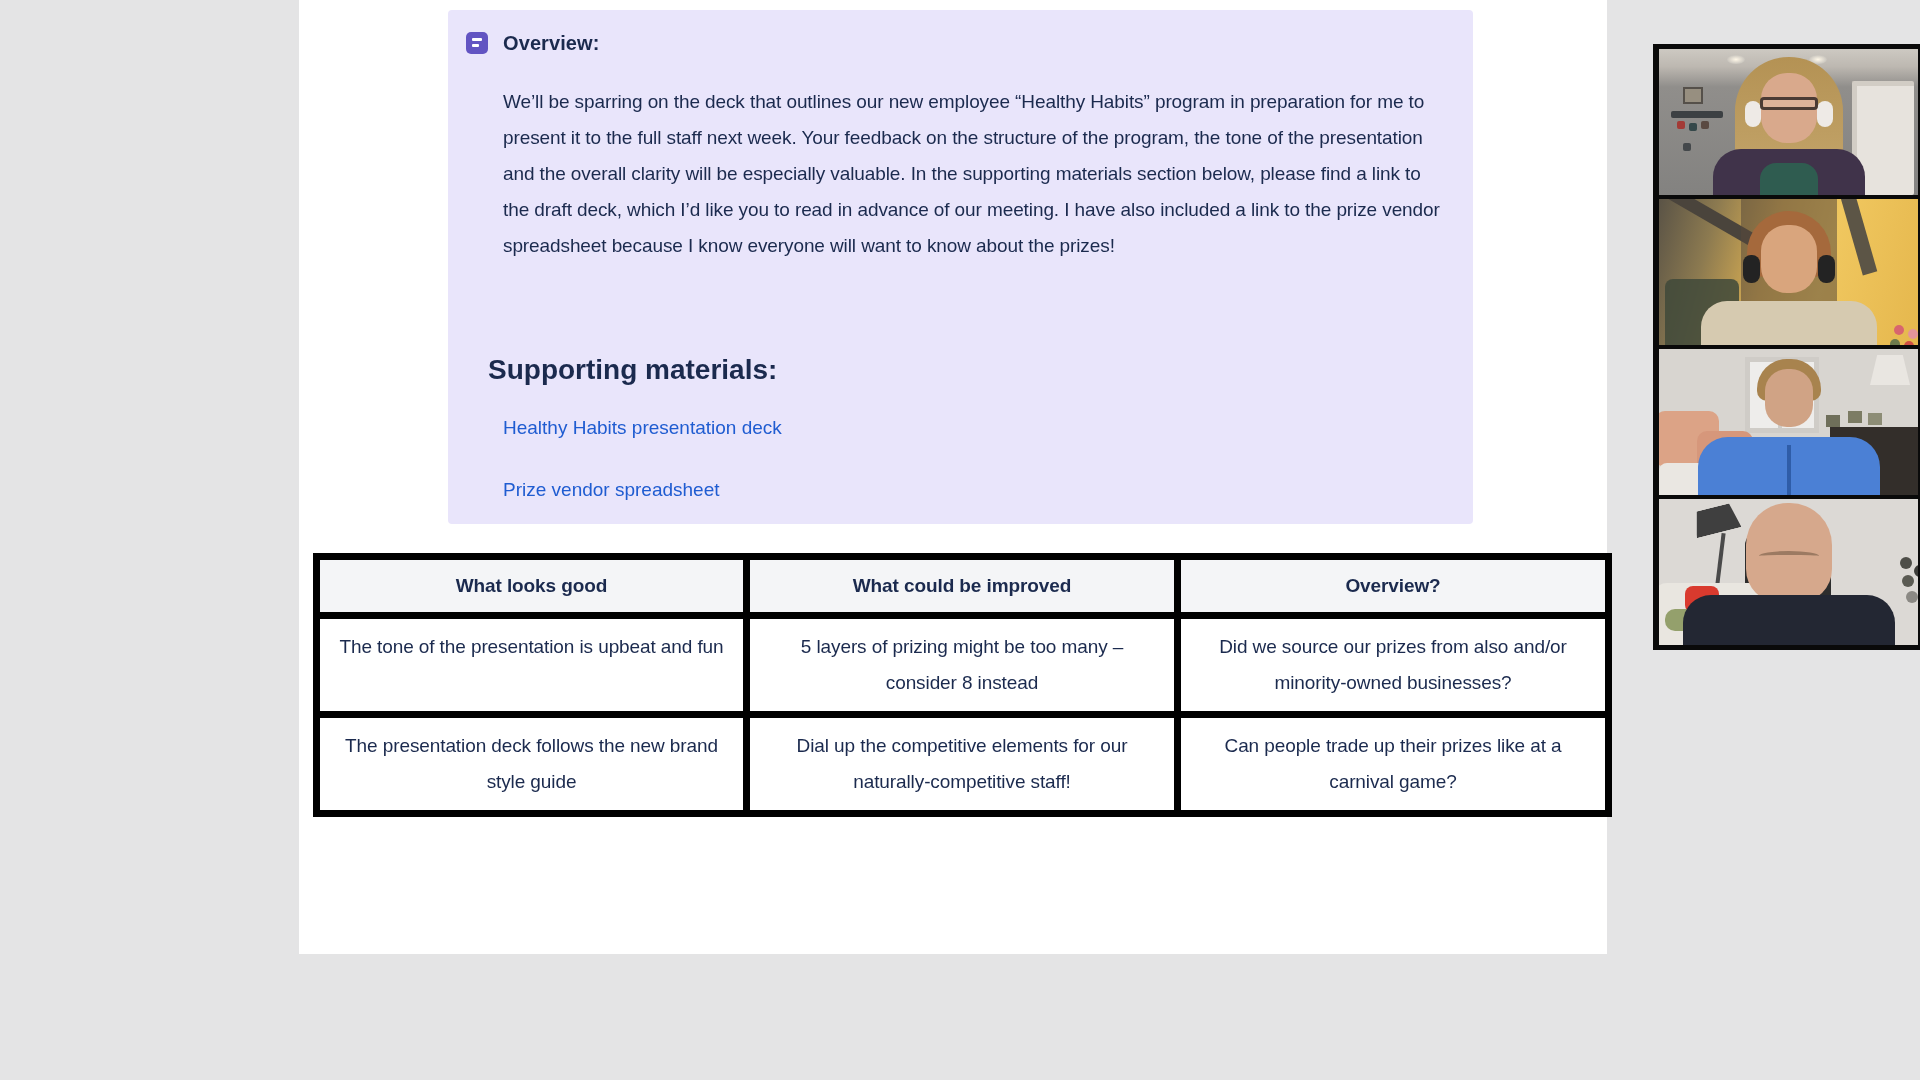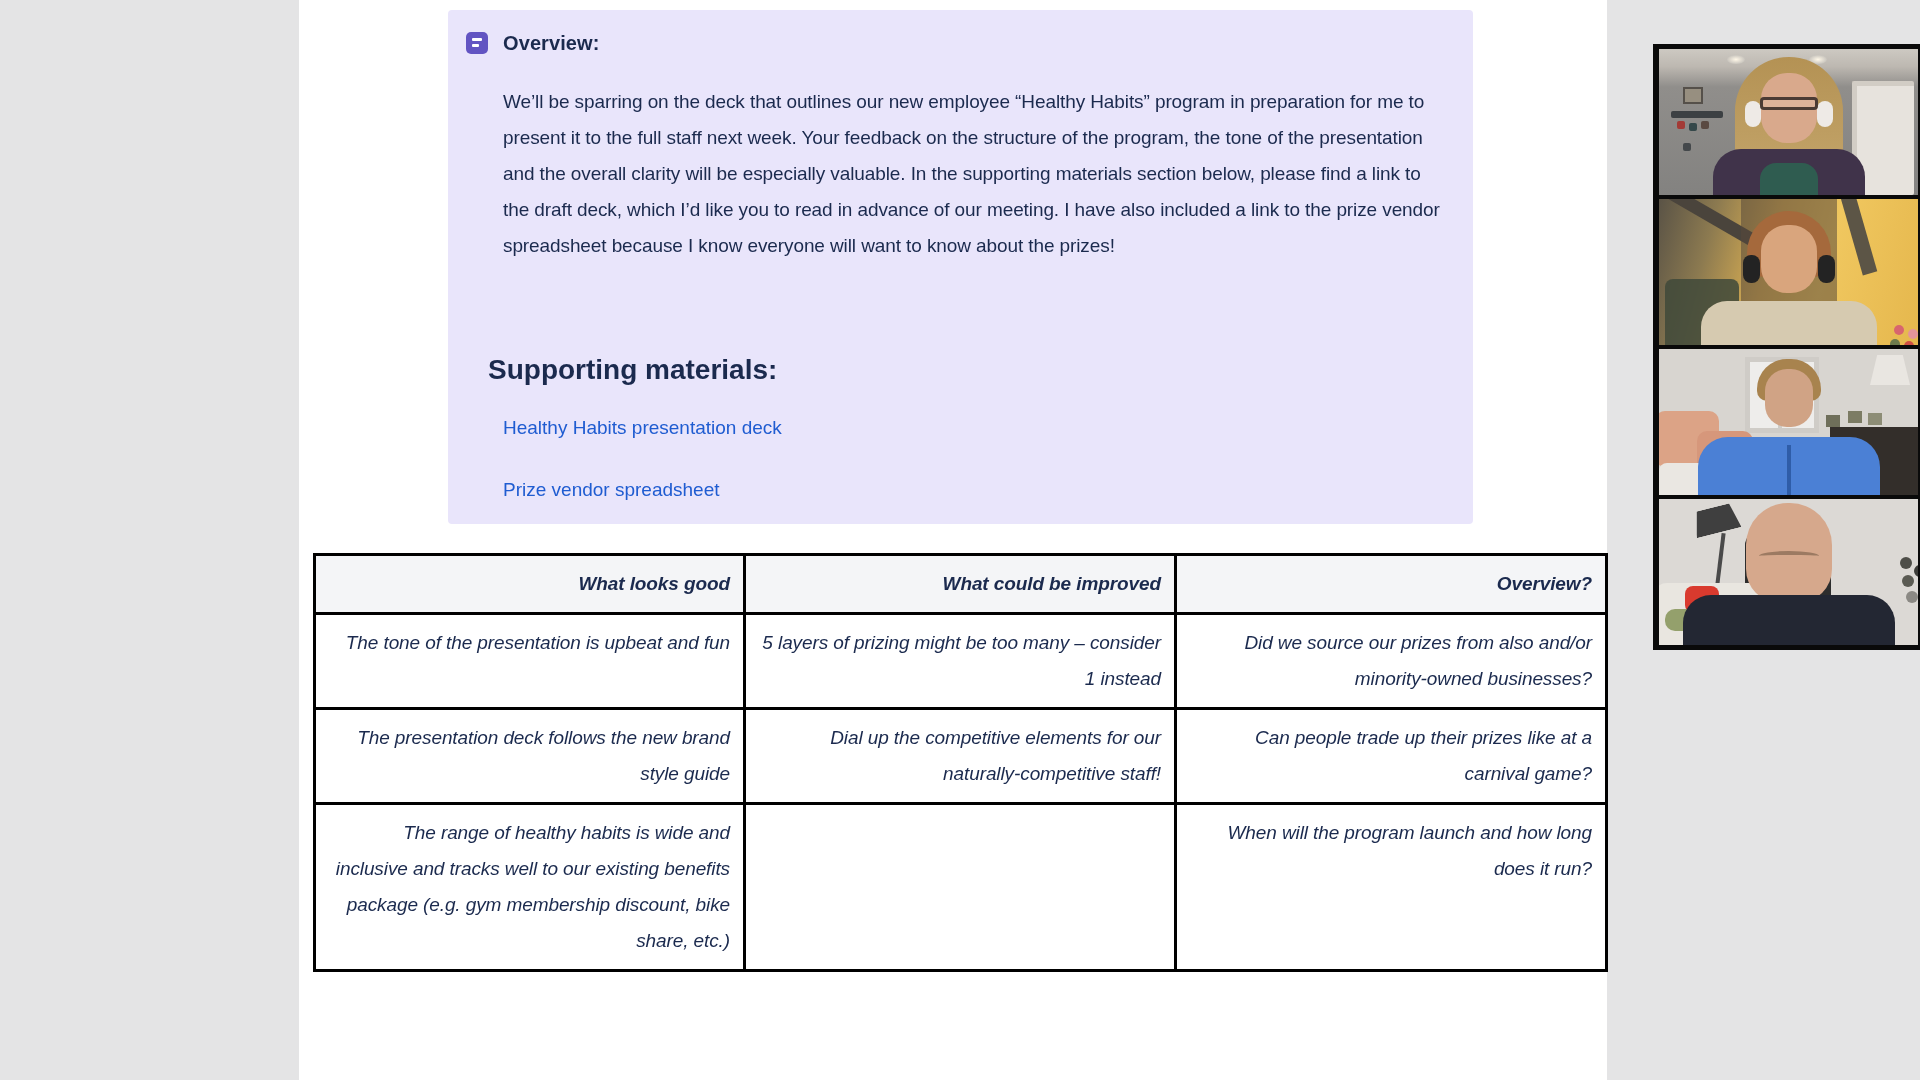--- a/index.html
+++ b/index.html
@@ -7,21 +7,21 @@
   body {
     background:#e4e4e5;
     font-family:"Liberation Sans", sans-serif;
     color:#1b2a4e;
     position:relative;
     overflow:hidden;
   }
 
   
   .document {
-    position:absolute; left:299px; top:0; width:1308px; height:1080px;
+    position:absolute; left:299px; top:0; width:1308px; height:954px;
     background:#ffffff;
   }
 
   
   .panel {
     position:absolute; left:149px; top:10px; width:1025px; height:514px;
     background:#e9e5fb; border-radius:4px;
   }
   .panel-icon {
     position:absolute; left:18px; top:22px; width:22px; height:22px;
@@ -53,27 +53,26 @@
   }
   .panel-link.l1 { top:407px;text-align:center; }
   .panel-link.l2 { top:469px; }
 
   
   .feedback-table {
     position:absolute; left:14px; top:553px; width:1292px;
     border-collapse:collapse; table-layout:fixed;
   }
   .feedback-table td, .feedback-table th {
-    border:3px solid #000000;
-    vertical-align:top; text-align:right;
+    border:7px solid #000000;
+    vertical-align:top; text-align:center;
     padding:10px 13px;
     font-size:19px; line-height:36px; letter-spacing:-.1px;
     color:#1b2a4e; font-weight:normal;
     overflow:hidden;
-    font-style:italic;
   }
   .feedback-table th {
     background:#f4f5f7; font-weight:bold; height:59px;
     vertical-align:middle; line-height:22px;
   }
   .feedback-table tr.r-std  td { height:95px; }
   .feedback-table tr.r-tall td { height:164px; }
 
   
   .videos {
@@ -183,32 +182,27 @@
         <col style="width:431px">
       </colgroup>
     <tbody>
         <tr>
       <th>What looks good</th>
       <th>What could be improved</th>
       <th>Overview?</th>
     </tr>
     <tr class="r-std">
       <td>The tone of the presentation is upbeat and fun</td>
-      <td>5 layers of prizing might be too many – consider 1 instead</td>
+      <td>5 layers of prizing might be too many – consider 8 instead</td>
       <td>Did we source our prizes from also and/or minority-owned businesses?</td>
     </tr>
     <tr class="r-std">
       <td>The presentation deck follows the new brand style guide</td>
       <td>Dial up the competitive elements for our naturally-competitive staff!</td>
       <td>Can people trade up their prizes like at a carnival game?</td>
-    </tr>
-    <tr class="r-tall">
-      <td>The range of healthy habits is wide and inclusive and tracks well to our existing benefits package (e.g. gym membership discount, bike share, etc.)</td>
-      <td></td>
-      <td>When will the program launch and how long does it run?</td>
     </tr>
   </tbody>
     </table>
 
 </div>
 
 <div class="videos">
 
   <div class="video v1">
     <span class="light a"></span>

